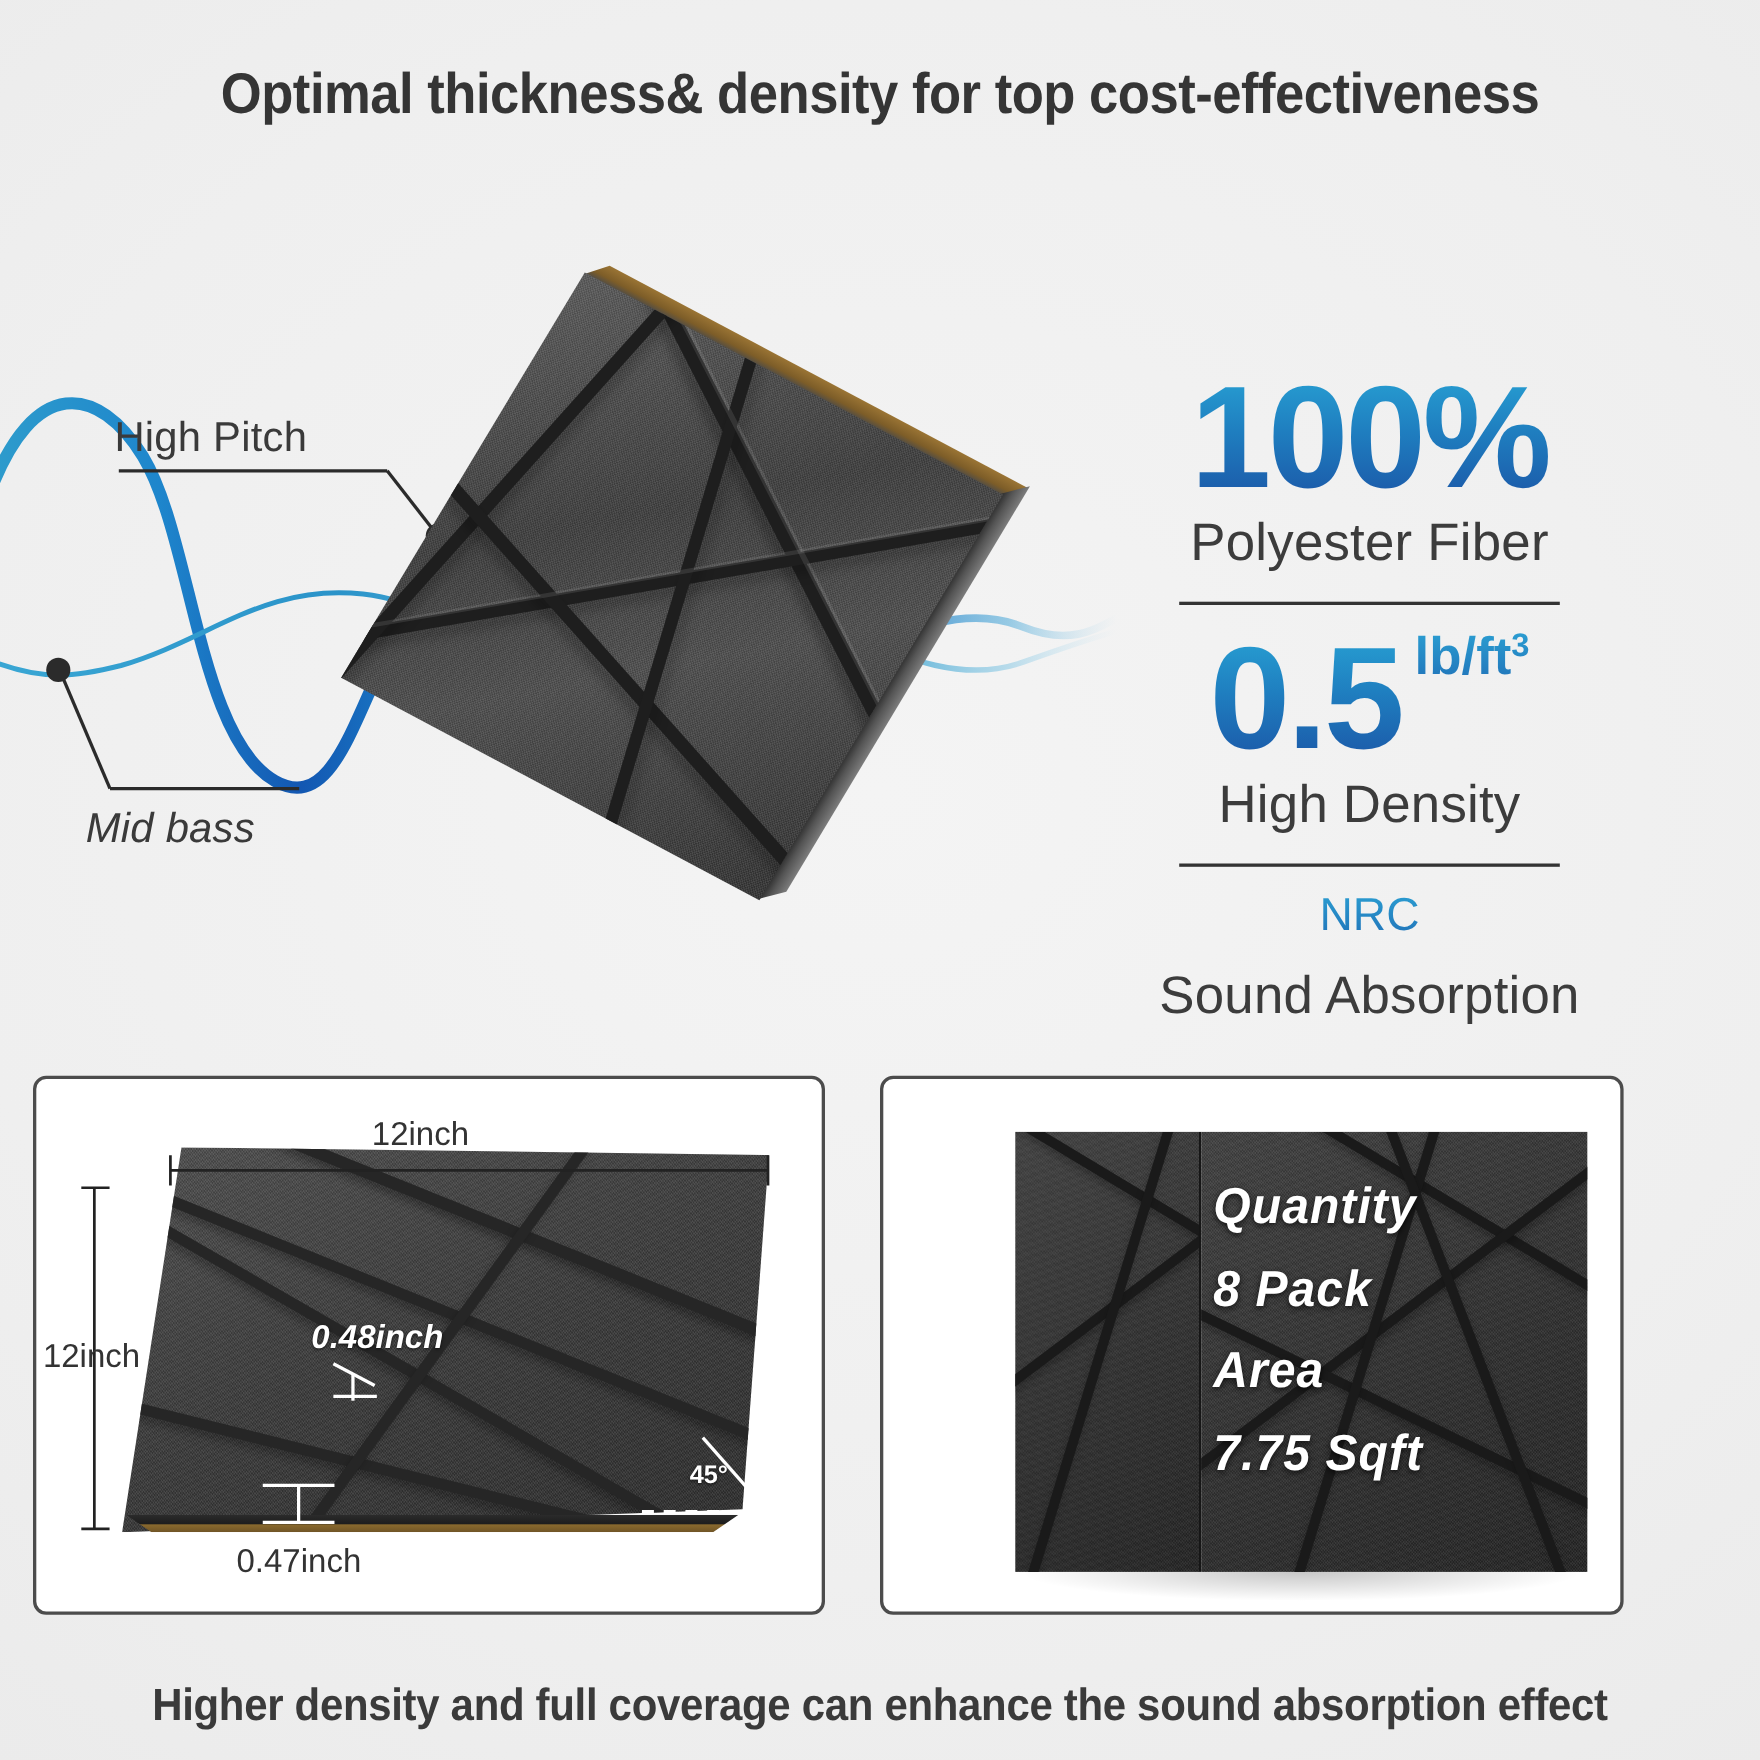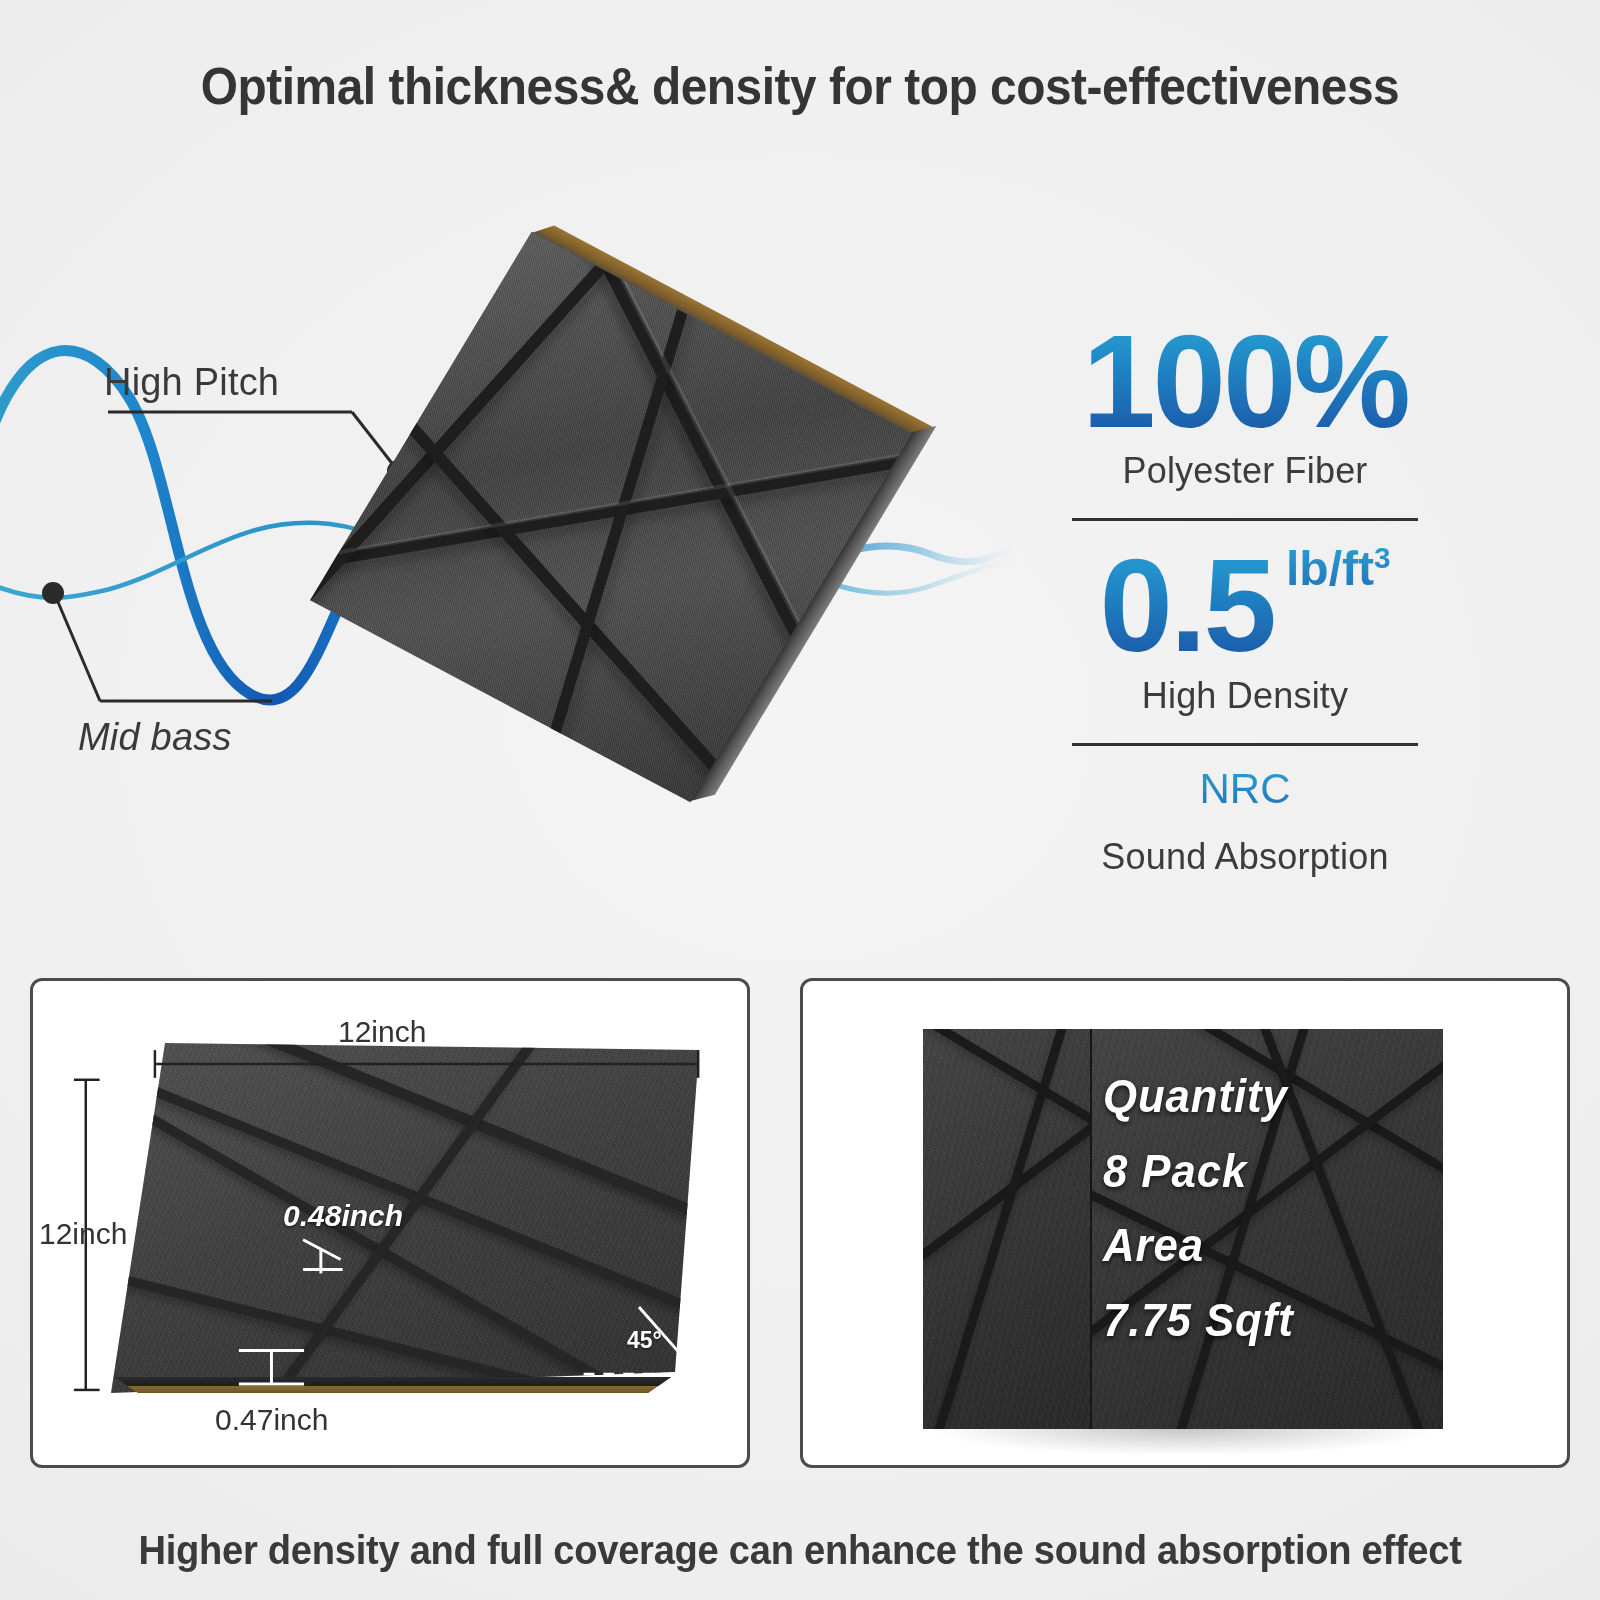--- a/index.html
+++ b/index.html
@@ -32,21 +32,21 @@
     font-size: 41px;
     font-weight: 700;
     letter-spacing: -0.3px;
     color: #3a3a3a;
     transform: scaleX(0.93);
     transform-origin: center;
     white-space: nowrap;
   }
 
   
-  .hero { position: absolute; top: 134px; left: 0; width: 1504px; height: 820px; }
+  .hero { position: absolute; top: 150px; left: 0; width: 1504px; height: 820px; }
 
   .wave-svg { position: absolute; top: 0; left: 0; width: 1600px; height: 820px; }
 
   .wave-label {
     position: absolute;
     font-size: 38px;
     color: #3a3a3a;
     white-space: nowrap;
     letter-spacing: 0.2px;
   }
@@ -123,41 +123,41 @@
     background: linear-gradient(180deg, #2b9fd2 0%, #1c5fae 100%);
     -webkit-background-clip: text;
     background-clip: text;
     color: transparent;
   }
   .unit.light { font-weight: 400; font-size: 42px; padding-bottom: 20px; }
   .unit sup { font-size: 0.62em; }
 
   .stat-label {
     margin-top: 6px;
-    font-size: 36px;
+    font-size: 48px;
     color: #3c3c3c;
     letter-spacing: 0.2px;
   }
 
   .divider {
     height: 3px;
     background: #333;
     margin: 26px auto 22px;
     width: 346px;
   }
 
   
   .card {
     position: absolute;
     background: #fff;
     border: 3px solid #4c4c4c;
     border-radius: 12px;
   }
   .card-left  { left: 30px;  top: 978px; width: 720px; height: 490px; }
-  .card-right { left: 800px; top: 978px; width: 770px; height: 490px; }
+  .card-right { left: 800px; top: 978px; width: 676px; height: 490px; }
 
   .dim-svg { position: absolute; inset: 0; width: 100%; height: 100%; }
 
   
   .flat-panel {
     position: absolute;
     left: 66px; top: 62px; width: 600px; height: 350px;
     background:
       repeating-linear-gradient(52deg, rgba(255,255,255,.05) 0 1px, rgba(0,0,0,.05) 1px 2px),
       repeating-linear-gradient(126deg, rgba(255,255,255,.04) 0 1px, rgba(0,0,0,.05) 1px 2px),

